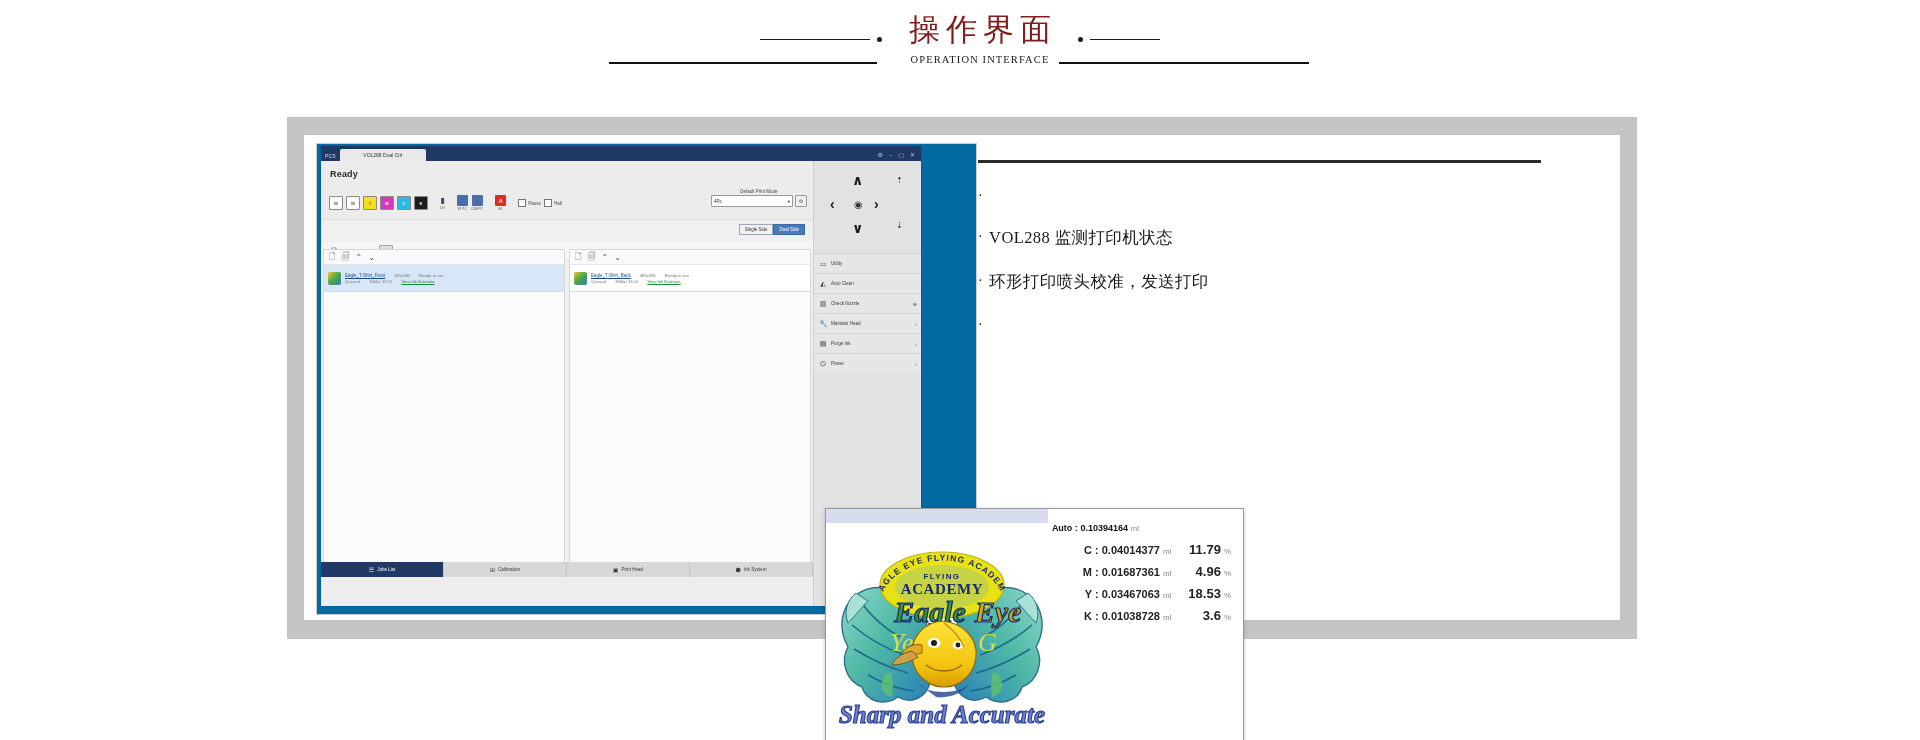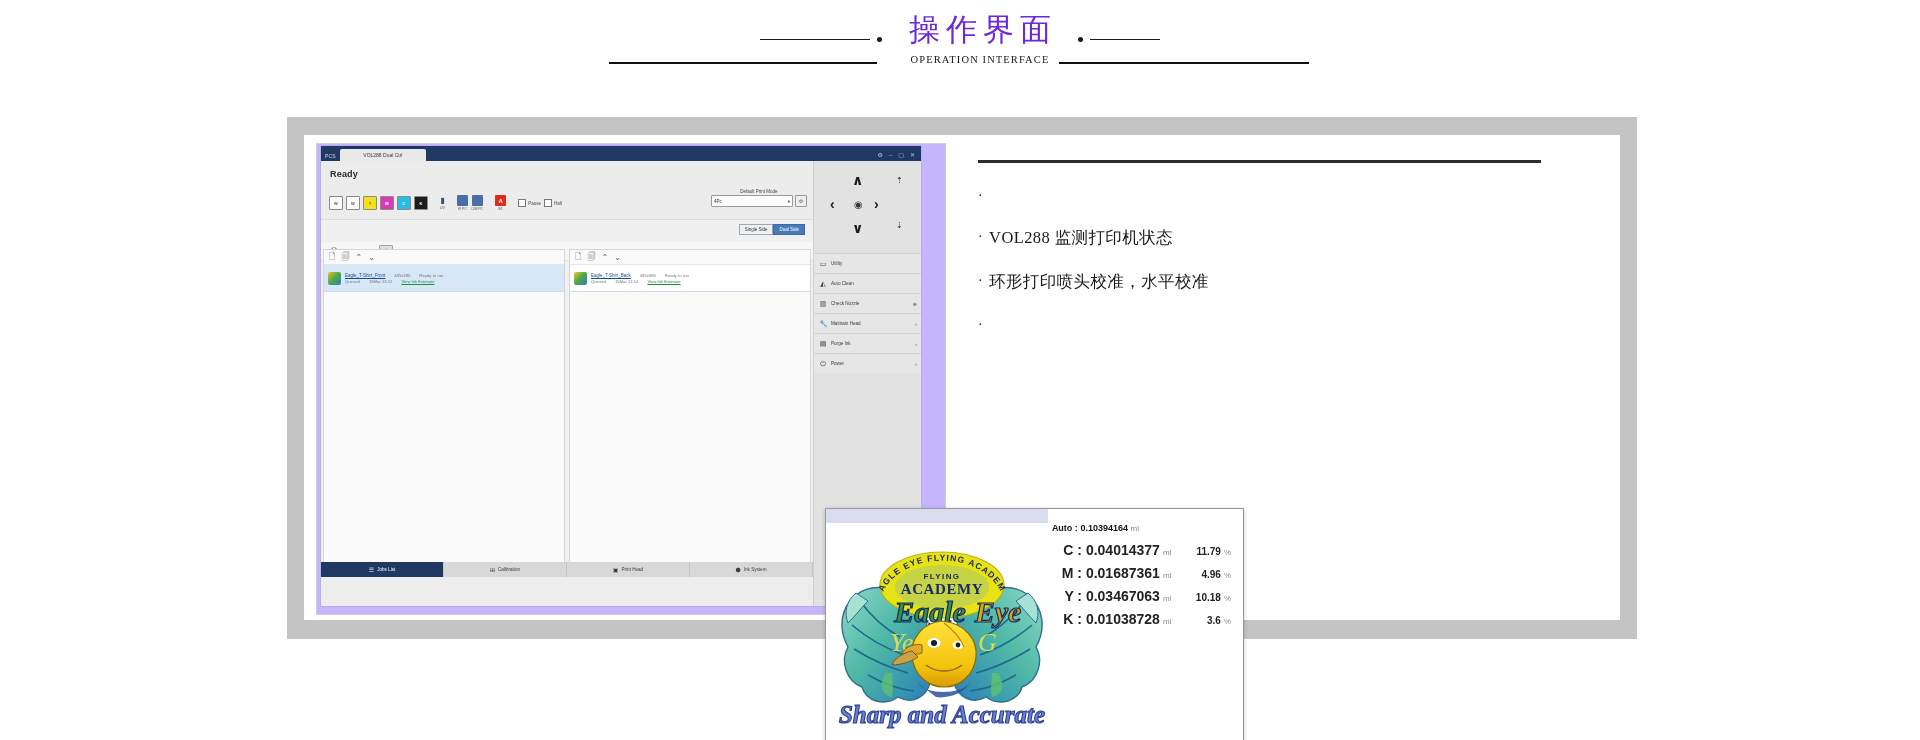--- a/index.html
+++ b/index.html
@@ -32,21 +32,21 @@
   .hdr-dot{
     width:5px;height:5px;border-radius:50%;background:#1a1a1a;
     margin:0 7px;flex:0 0 auto;
   }
   .hdr-title-wrap{
     display:flex;flex-direction:column;align-items:center;
     margin:0 14px;
   }
   .hdr-title{
     font-family:"Liberation Serif","DejaVu Serif",serif;
-    font-size:31px;letter-spacing:6px;color:#6d28d9;
+    font-size:31px;letter-spacing:6px;color:#7f1d1d;
     line-height:1.05;white-space:nowrap;
     padding-left:6px;
   }
   .hdr-sub{
     font-family:"Liberation Serif","DejaVu Serif",serif;
     font-size:10.5px;letter-spacing:1.1px;color:#1a1a1a;
     margin-top:7px;white-space:nowrap;
   }
   
   .rule-left{
@@ -62,23 +62,24 @@
     background:#c4c4c4;
   }
   .white-card{
     position:absolute;left:17px;top:18px;width:1316px;height:485px;
     background:#ffffff;
   }
 
   
   .app-shot{
     position:absolute;left:12px;top:8px;width:628px;height:470px;
-    background:#c4b5fd;
+    background:#0369a1;
     border:1px solid #cfcfcf;
     overflow:hidden;
+    padding-left:31px;
   }
   .app-win{
     position:absolute;left:4px;top:2px;width:600px;height:460px;
     background:#ffffff;overflow:hidden;
     box-shadow:0 0 1px rgba(0,0,0,.3);
   }
   
   .titlebar{
     position:relative;height:15px;background:#1f3864;display:flex;align-items:flex-end;
   }
@@ -220,23 +221,23 @@
   .ink-right{
     flex:1;padding:14px 12px 0 0;
   }
   .ink-total{
     font-size:9px;color:#111;font-weight:700;margin-bottom:9px;padding-left:4px;
   }
   .ink-total .u{font-weight:400;color:#8a8a8a;font-size:8px;}
   .ink-row{
     display:flex;align-items:baseline;justify-content:flex-end;gap:0;margin-bottom:7px;
   }
-  .ir-key{font-size:14px;color:#222;font-weight:700;width:112px;text-align:right;}
+  .ir-key{font-size:11px;color:#222;font-weight:700;width:112px;text-align:right;}
   .ir-unit{font-size:8px;color:#8a8a8a;width:22px;text-align:left;padding-left:3px;}
-  .ir-pct{font-size:10px;color:#222;font-weight:700;width:36px;text-align:right;}
+  .ir-pct{font-size:13px;color:#222;font-weight:700;width:36px;text-align:right;}
   .ir-pctsym{font-size:8px;color:#8a8a8a;padding-left:3px;}
 
   
   .art{position:absolute;left:0;top:14px;width:232px;height:216px;}
 
   
   .text-panel{
     position:absolute;left:978px;top:160px;width:580px;
   }
   .tp-rule{height:1.4px;background:#2b2b2b;width:563px;}
@@ -587,21 +588,21 @@
             <span>0.01687361</span></span>
           <span class="ir-unit">ml</span>
           <span class="ir-pct">4.96</span>
           <span class="ir-pctsym">%</span>
         </div>
 
         <div class="ink-row">
           <span class="ir-key"><span>Y :</span>
             <span>0.03467063</span></span>
           <span class="ir-unit">ml</span>
-          <span class="ir-pct">10.18</span>
+          <span class="ir-pct">18.53</span>
           <span class="ir-pctsym">%</span>
         </div>
 
         <div class="ink-row">
           <span class="ir-key"><span>K :</span>
             <span>0.01038728</span></span>
           <span class="ir-unit">ml</span>
           <span class="ir-pct">3.6</span>
           <span class="ir-pctsym">%</span>
         </div>
@@ -617,18 +618,18 @@
 
   <div class="tp-li">
     <span class="tp-bullet">·</span>
   </div>
   <div class="tp-li">
     <span class="tp-bullet">·</span>
     <span>VOL288 监测打印机状态</span>
   </div>
   <div class="tp-li">
     <span class="tp-bullet">·</span>
-    <span>环形打印喷头校准，水平校准</span>
+    <span>环形打印喷头校准，发送打印</span>
   </div>
   <div class="tp-li">
     <span class="tp-bullet">·</span>
   </div>
 </div>
 
 </body></html>

